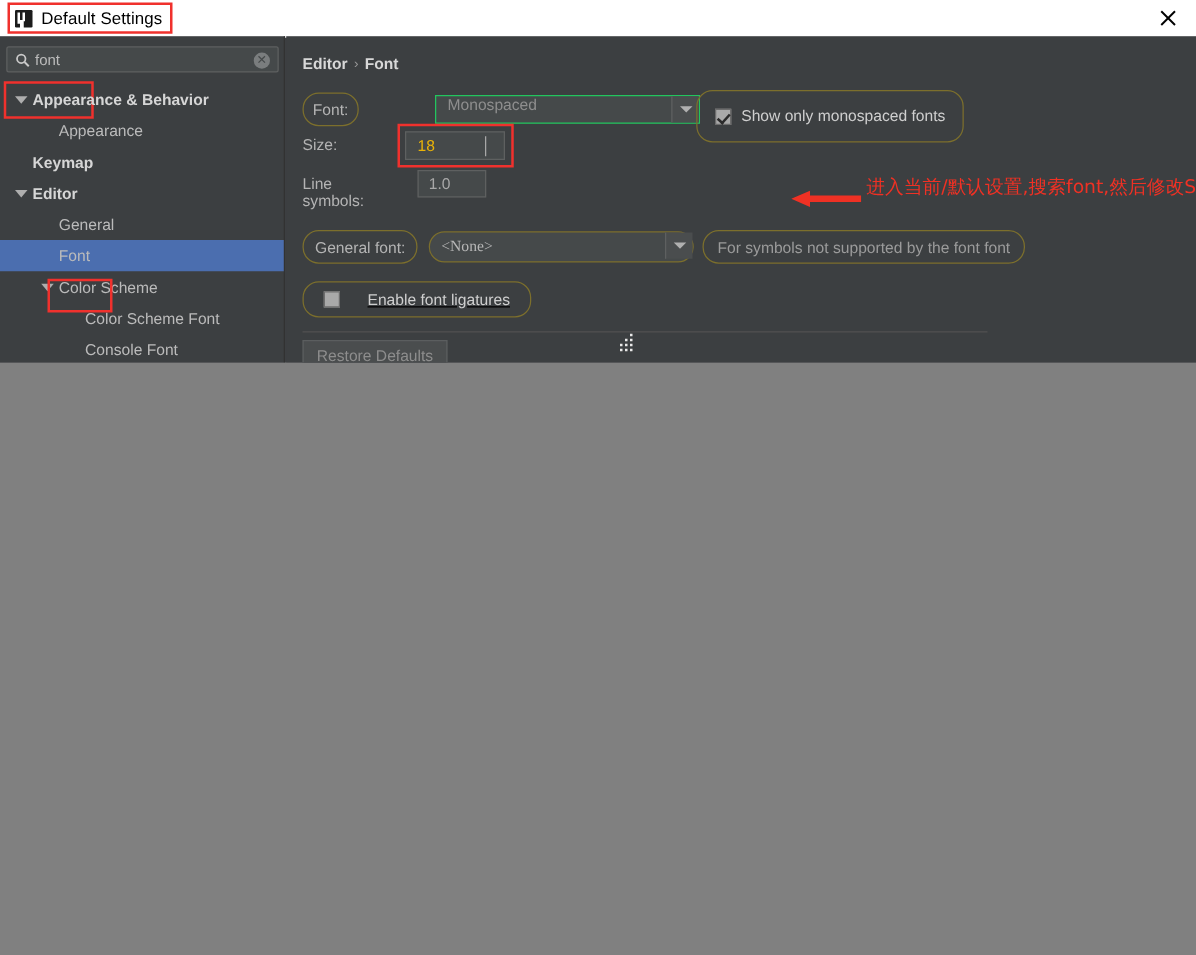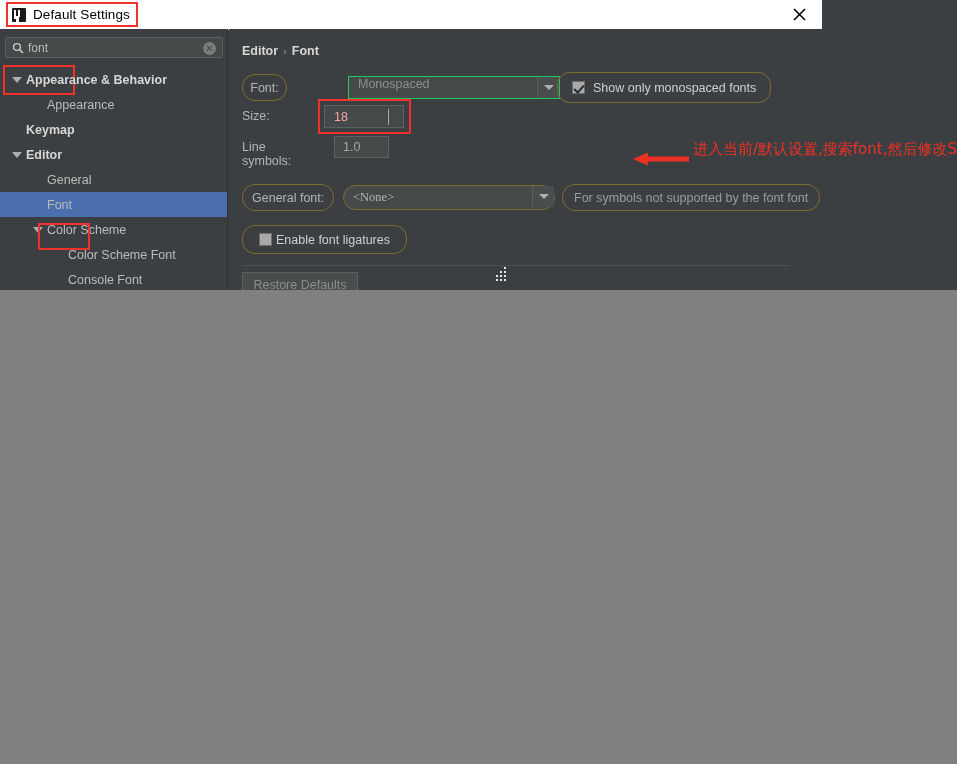--- a/index.html
+++ b/index.html
@@ -12,21 +12,21 @@
     position:relative;
   }
   
   #window{
     position:absolute;left:0;top:0;width:957px;height:290px;
     background:#3c3f41;
     overflow:hidden;
   }
   
   #titlebar{
-    position:absolute;left:0;top:0;width:822px;height:29px;
+    position:absolute;left:0;top:0;width:957px;height:29px;
     background:#ffffff;
     border-bottom:1px solid #d8d8d8;
   }
   #title-group{
     position:absolute;left:8px;top:4px;height:21px;
     display:flex;align-items:center;gap:7px;
     padding:0 6px 0 4px;
     box-sizing:border-box;
     outline:2px solid #f0312d;
   }
@@ -144,21 +144,21 @@
   .combo-arrow{
     position:absolute;right:0;top:0;width:21px;height:21px;
     background:#4a4d4e;border-left:1px solid #5e6060;
     display:flex;align-items:center;justify-content:center;
   }
   .combo-arrow:after{
     content:"";border-left:5px solid transparent;border-right:5px solid transparent;
     border-top:5px solid #b0b0b0;
   }
   #mono-chk{
-    position:absolute;left:315px;top:-2px;height:31px;
+    position:absolute;left:315px;top:-2px;height:42px;
     display:flex;align-items:center;gap:8px;padding:0 14px;
   }
   .cbox{
     width:13px;height:13px;background:#a9a9a9;border:1px solid #6d6d6d;
     position:relative;flex:0 0 auto;box-sizing:border-box;
   }
   .cbox.checked:after{
     content:"";position:absolute;left:3px;top:1px;width:4px;height:8px;
     border:solid #2b2b2b;border-width:0 2px 2px 0;transform:rotate(42deg);
   }
@@ -166,21 +166,21 @@
   #mono-chk .lbl{color:#cfcfcf;font-size:12.5px;white-space:nowrap;}
 
   
   #row-size{position:absolute;left:13px;top:76px;height:28px;}
   #size-label{position:absolute;left:0;top:4px;color:#b4b4b4;font-size:12.5px;}
   #size-field{
     position:absolute;left:82px;top:0;width:80px;height:23px;
     background:#45494a;border:1px solid #5e6060;box-sizing:border-box;
     display:flex;align-items:center;
   }
-  #size-field .val{padding-left:9px;color:#fca5a5;font-size:12.5px;}
+  #size-field .val{padding-left:9px;color:#eab308;font-size:12.5px;}
   #size-caret{
     position:absolute;right:14px;top:3px;width:1px;height:16px;background:#a8a8a8;
   }
   #size-highlight{
     position:absolute;left:78px;top:-4px;width:89px;height:31px;
     outline:2px solid #f0312d;box-sizing:border-box;pointer-events:none;
   }
 
   
   #row-ls{position:absolute;left:13px;top:107px;height:26px;}
@@ -208,21 +208,21 @@
   #fb-hint{
     position:absolute;left:320px;top:0;height:27px;
     display:flex;align-items:center;padding:0 11px;
     color:#9b9b9b;font-size:12.5px;white-space:nowrap;
   }
 
   
   #row-lig{position:absolute;left:13px;top:196px;height:30px;}
   #lig-chk{
     position:absolute;left:0;top:0;height:29px;
-    display:flex;align-items:center;gap:4px;padding:0 16px;
+    display:flex;align-items:center;gap:22px;padding:0 16px;text-decoration:underline;
   }
   #lig-chk .lbl{color:#cfcfcf;font-size:12.5px;white-space:nowrap;}
 
   
   #separator{
     position:absolute;left:13px;top:236px;width:548px;height:1px;background:#515151;
   }
   #restore-btn{
     position:absolute;left:13px;top:243px;width:116px;height:26px;
     background:#4a4d4e;border:1px solid #5b5e5f;box-sizing:border-box;

